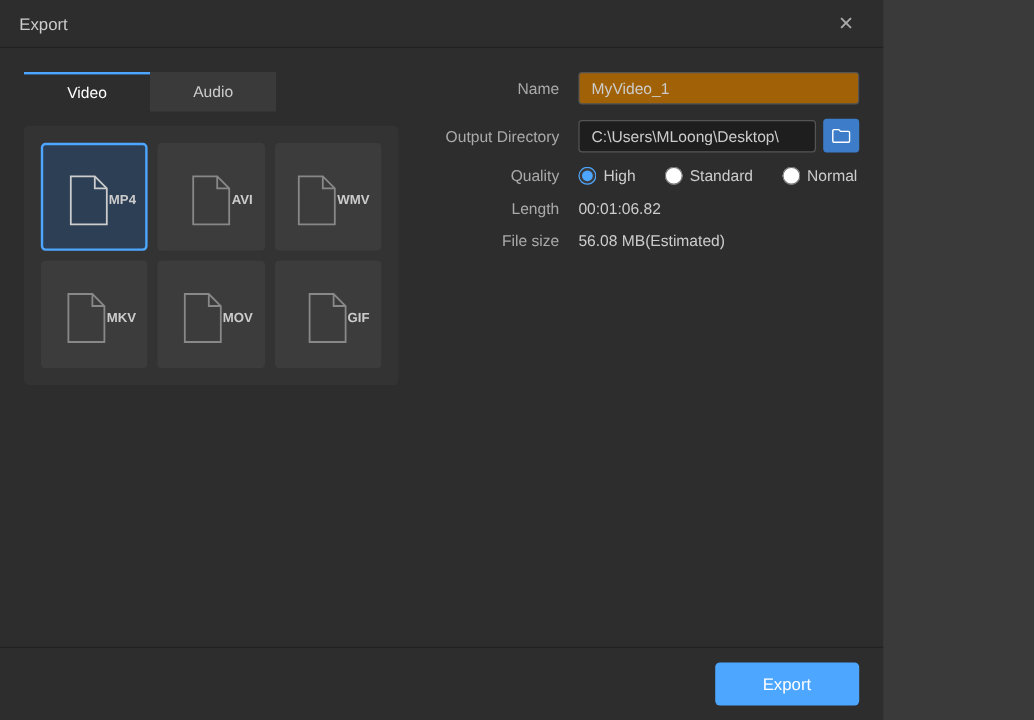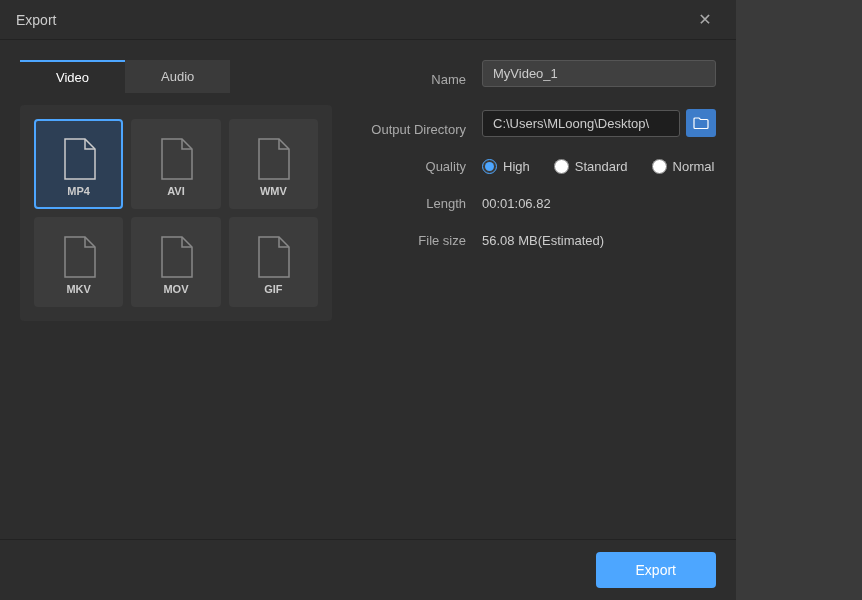--- a/index.html
+++ b/index.html
@@ -82,23 +82,23 @@
       border-radius: 4px;
       display: grid;
       grid-template-columns: repeat(3, 1fr);
       gap: 8px;
       padding: 14px;
     }
     .format-item {
       background: #3c3c3c;
       border-radius: 4px;
       display: flex;
-      flex-direction: column;
-      align-items: center;
-      justify-content: space-between;
+      flex-direction: row;
+      align-items: center;
+      justify-content: flex-end;
       padding: 16px 8px 10px;
       cursor: pointer;
       border: 2px solid transparent;
       height: 90px;
     }
     .format-item.selected {
       border-color: #4da6ff;
       background: #2d3f55;
     }
     .format-label {
@@ -109,38 +109,38 @@
 
     
     .right-panel {
       flex: 1;
       display: flex;
       flex-direction: column;
       gap: 0;
     }
     .field-row {
       display: flex;
-      align-items: flex-end;
-      margin-bottom: 22px;
+      align-items: center;
+      margin-bottom: 12px;
     }
     .field-label {
       width: 130px;
       text-align: right;
       padding-right: 16px;
       color: #aaa;
       font-size: 13px;
       flex-shrink: 0;
     }
     .field-value {
       color: #ccc;
       font-size: 13px;
     }
     .text-input {
       flex: 1;
-      background: #404040;
+      background: #a16207;
       border: 1px solid #555;
       border-radius: 3px;
       color: #ccc;
       padding: 5px 10px;
       font-size: 13px;
       outline: none;
     }
 
     .dir-row {
       display: flex;

